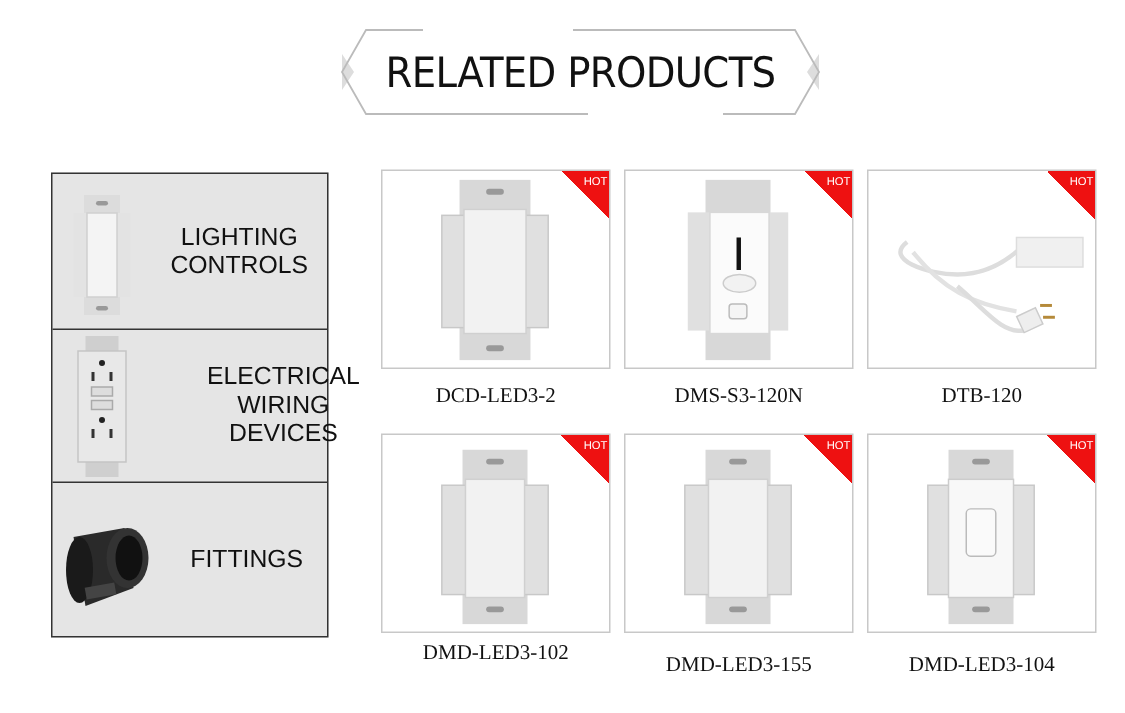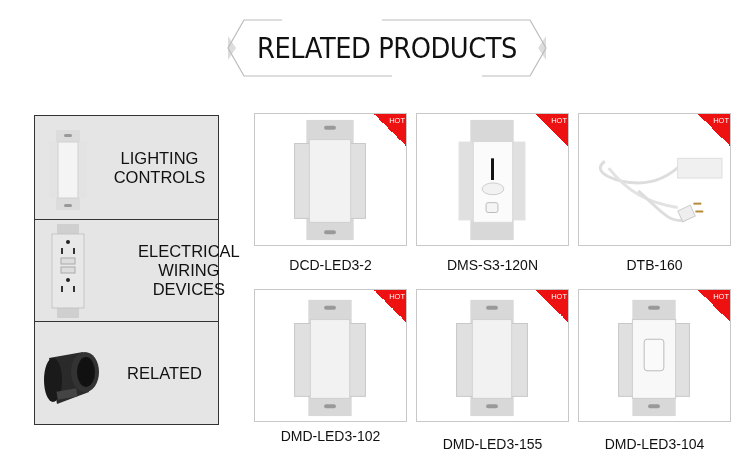--- a/index.html
+++ b/index.html
@@ -34,21 +34,21 @@
 
   
   .card { position: absolute; width: 153px; height: 133px; border: 1px solid #c8c8c8; background: #fff; overflow: hidden; }
   .hot {
     position: absolute; right: -1px; top: -1px; width: 34px; height: 34px;
     background: linear-gradient(45deg, transparent 50%, #ee1111 50%);
   }
   .hot span { position: absolute; right: 2px; top: 3px; font-size: 7.5px; color: #fff; font-family: "Liberation Sans", sans-serif; padding-left: 32px; }
   .prod-label {
     position: absolute; width: 153px; text-align: center;
-    font-family: Liberation Sans, sans-serif; font-size: 14px; color: #111;
+    font-family: Liberation Serif, serif; font-size: 14px; color: #111;
   }
   .thumb { position: absolute; left: 0; top: 0; width: 100%; height: 100%; }
 </style>
 </head>
 <body>
 
 <div class="banner">
   <svg width="330" height="60" viewBox="0 0 330 60">
     <polygon points="14,30 6,18 6,42" fill="#ddd"></polygon>
     <polygon points="316,30 324,18 324,42" fill="#ddd"></polygon>
@@ -94,21 +94,21 @@
   <div class="cat-item c2">
     <div class="cat-thumb" style="width:80px">
       <svg width="80" height="103" viewBox="0 0 80 103">
         <path d="M14,36 L48,30 L54,70 L22,82 Z" fill="#2a2a2a"></path>
         <ellipse cx="18" cy="58" rx="9" ry="22" fill="#1a1a1a"></ellipse>
         <ellipse cx="50" cy="50" rx="14" ry="20" fill="#333"></ellipse>
         <ellipse cx="51" cy="50" rx="9" ry="15" fill="#111"></ellipse>
         <rect x="22" y="68" width="20" height="8" fill="#444" transform="rotate(-10 32 72)"></rect>
       </svg>
     </div>
-    <div class="cat-label">RELATED</div>
+    <div class="cat-label">FITTINGS</div>
   </div>
 </div>
 
 <div class="card" style="left:254px; top:113px;">
   <svg class="thumb" viewBox="0 0 153 133">
     <rect x="52" y="6" width="48" height="122" fill="#d8d8d8"></rect>
     <rect x="40" y="30" width="72" height="76" fill="#e0e0e0" stroke="#c8c8c8"></rect>
     <rect x="55" y="26" width="42" height="84" fill="#f2f2f2" stroke="#d0d0d0"></rect>
     <rect x="70" y="12" width="12" height="4" rx="2" fill="#999"></rect>
     <rect x="70" y="118" width="12" height="4" rx="2" fill="#999"></rect>
@@ -141,21 +141,21 @@
     <path d="M60,78 C80,95 90,110 105,108" fill="none" stroke="#ddd" stroke-width="3"></path>
     <rect x="100" y="45" width="45" height="20" fill="#f0f0f0" stroke="#ddd"></rect>
     <rect x="102" y="95" width="14" height="12" fill="#eee" stroke="#ccc" transform="rotate(-25 109 101)"></rect>
     <rect x="116" y="90" width="8" height="2" fill="#b58a3a"></rect>
       <rect x="118" y="98" width="8" height="2" fill="#b58a3a"></rect>
   </svg>
   <div class="hot">
       <span>HOT</span>
     </div>
 </div>
-<div class="prod-label" style="left:578px; top:257px;">DTB-160</div>
+<div class="prod-label" style="left:578px; top:257px;">DTB-120</div>
 
 <div class="card" style="left:254px; top:289px;">
   <svg class="thumb" viewBox="0 0 153 133">
     <rect x="54" y="10" width="44" height="118" fill="#d8d8d8"></rect>
     <rect x="40" y="34" width="72" height="74" fill="#e0e0e0" stroke="#c8c8c8"></rect>
     <rect x="56" y="30" width="40" height="80" fill="#f2f2f2" stroke="#d0d0d0"></rect>
     <rect x="70" y="16" width="12" height="4" rx="2" fill="#999"></rect>
     <rect x="70" y="116" width="12" height="4" rx="2" fill="#999"></rect>
   </svg>
   <div class="hot">

